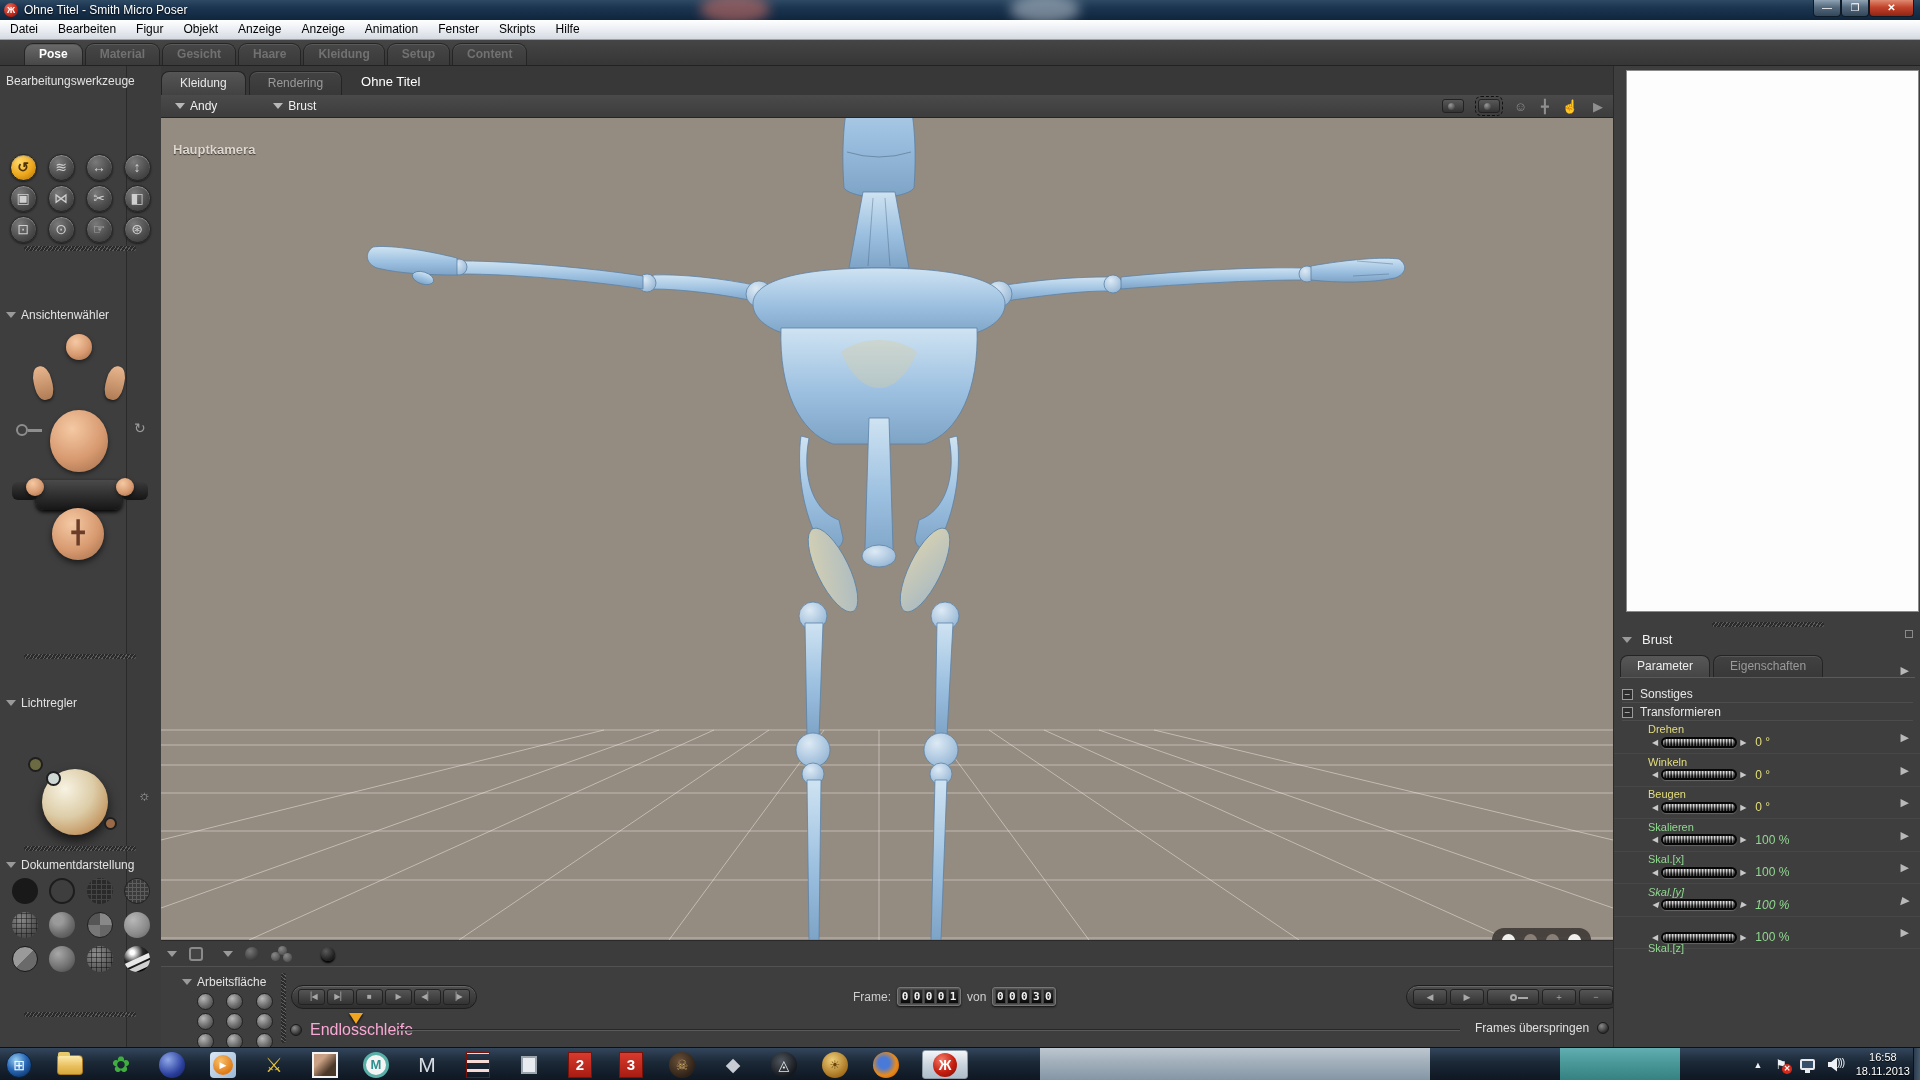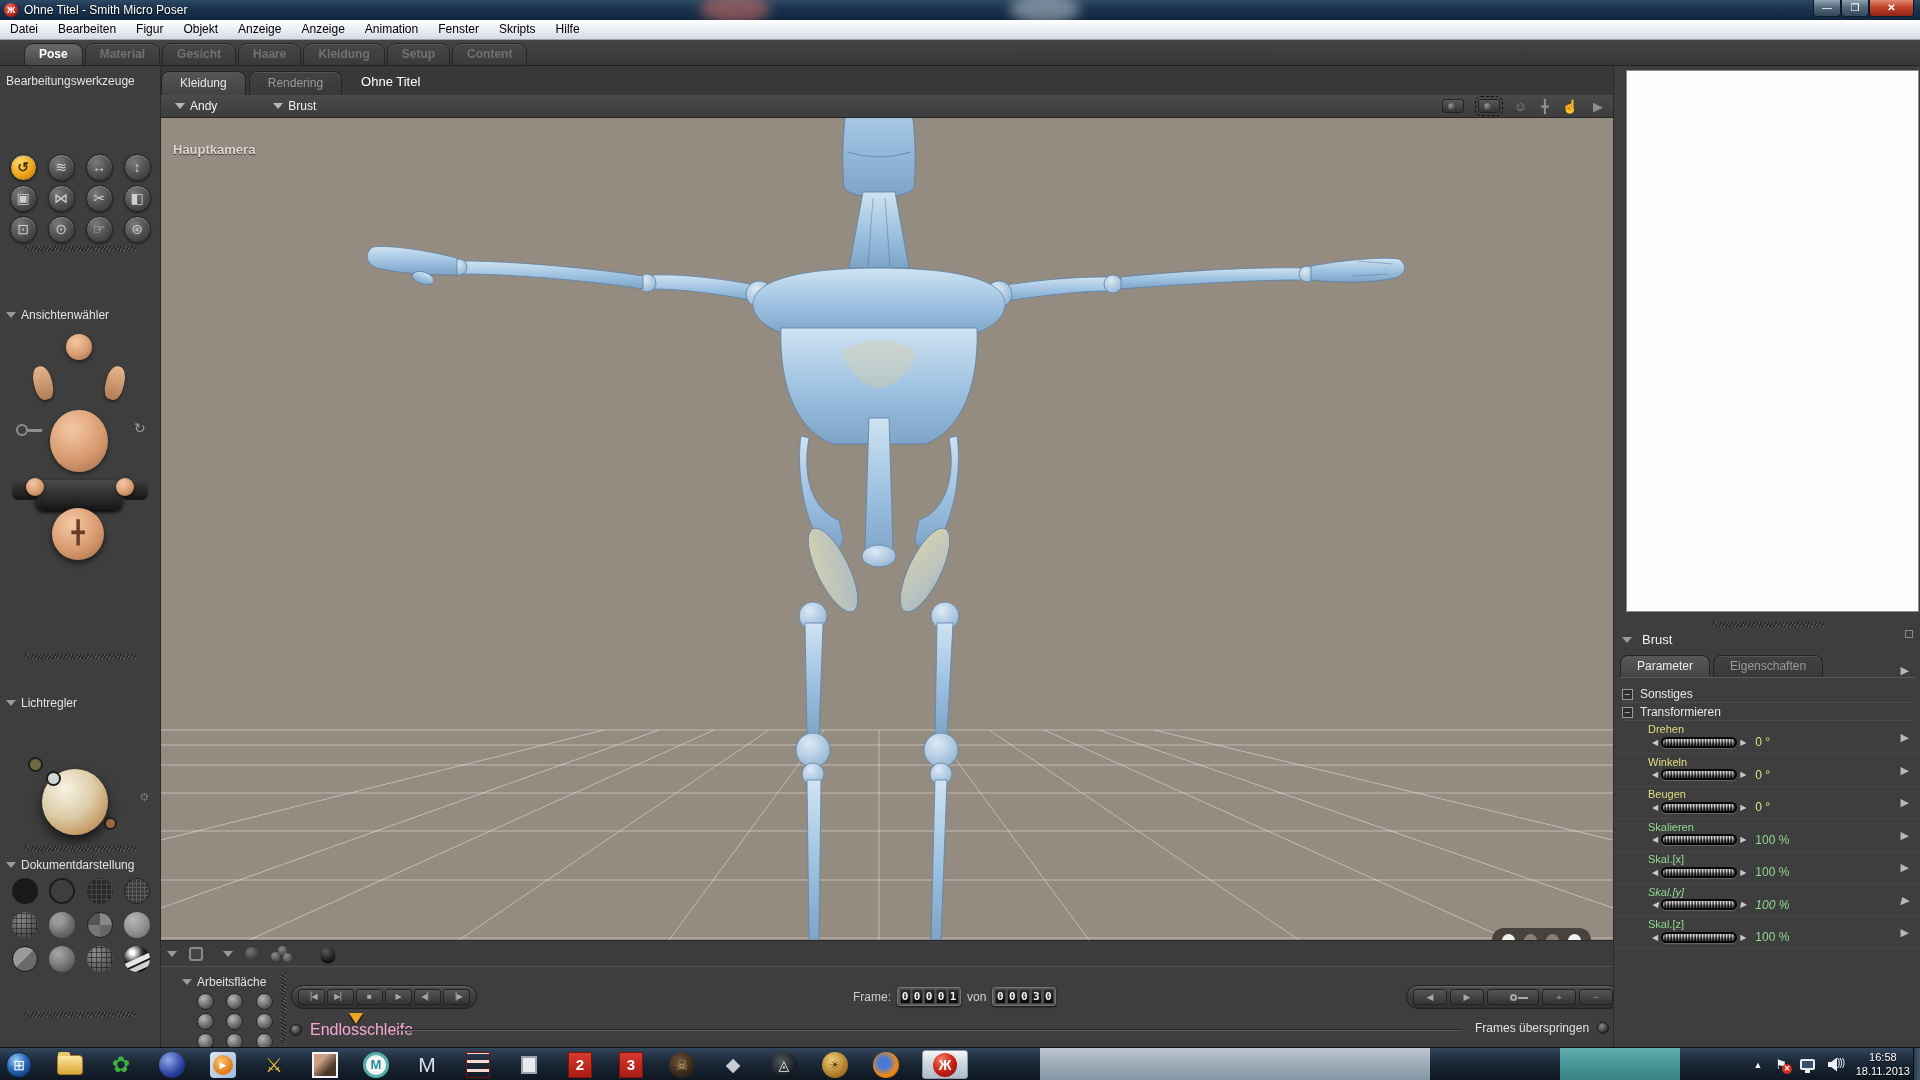--- a/index.html
+++ b/index.html
@@ -23,21 +23,21 @@
     background:linear-gradient(180deg,#ffffff,#e9edf2 55%,#d5dae1); border-bottom:1px solid #9aa2ab; display:flex; align-items:center; }
   .menu-item { color:#000; font-size:12px; padding:0 10px; height:100%; line-height:19px; }
 
   
   #roomtabs { position:absolute; left:0; top:40px; width:1920px; height:26px; background:linear-gradient(180deg,#454545,#363636); border-bottom:1px solid #222; display:flex; align-items:flex-end; padding-left:24px; }
   .room-tab { height:22px; line-height:21px; padding:0 14px; margin-right:2px; font-size:12px; font-weight:bold; color:#717171;
     background:linear-gradient(180deg,#464646,#3a3a3a); border:1px solid #252525; border-bottom:none; border-radius:9px 9px 0 0; box-shadow:inset 0 1px 0 #5a5a5a; }
   .room-tab.active { color:#fff; background:linear-gradient(180deg,#6a6a6a,#474747); }
 
   
-  #leftpanel { position:absolute; left:0; top:66px; width:161px; height:981px; background:#3e3e3e; border-right:1px solid #2a2a2a; }
+  #leftpanel { position:absolute; left:0; top:66px; width:127px; height:981px; background:#3e3e3e; border-right:1px solid #2a2a2a; }
   .sec-title { font-size:12px; color:#e2e2e2; display:flex; align-items:center; gap:5px; padding-left:6px; }
   .tri { width:0; height:0; border-left:5px solid transparent; border-right:5px solid transparent; border-top:6px solid #9a9a9a; display:inline-block; }
   .hatch-h { width:112px; height:5px; margin:0 auto; border-radius:2px;
     background:repeating-linear-gradient(125deg,#5d5d5d 0 1px,#2b2b2b 1px 3px); }
   #tools-grid { position:absolute; left:4px; top:88px; width:152px; display:grid; grid-template-columns:repeat(4,1fr); row-gap:4px; justify-items:center; }
   .tool-btn { width:27px; height:27px; border-radius:50%; border:1px solid #242424;
     background:radial-gradient(circle at 35% 28%,#7a7a7a,#4e4e4e 55%,#323232); box-shadow:0 1px 2px #1c1c1c, inset 0 1px 1px #909090;
     color:#cfcfcf; font-size:14px; line-height:25px; text-align:center; }
   .tool-btn.active { background:radial-gradient(circle at 35% 28%,#ffd96a,#eda61c 55%,#a86f06); color:#4d3300; font-weight:bold; }
   
@@ -561,21 +561,21 @@
           <div class="dial-label" style="color: rgb(144, 216, 144);">Skal.[y]</div>
           <div class="dial-line">
             <span class="dial-arrow">◀</span>
             <div class="dial-pill"></div>
             <span class="dial-arrow">▶</span>
             <span class="dial-value" style="color: rgb(144, 216, 144);">100 %</span>
           </div>
           <span class="row-arrow">▶</span>
         </div>
         <div class="dial-row" style="top: 299px;">
-          <div class="dial-label" style="color: rgb(144, 216, 144);">Skal.[z]</div>
+          <div class="dial-label" style="color: rgb(144, 216, 144); margin-top: 24px;">Skal.[z]</div>
           <div class="dial-line">
             <span class="dial-arrow">◀</span>
             <div class="dial-pill"></div>
             <span class="dial-arrow">▶</span>
             <span class="dial-value" style="color: rgb(144, 216, 144);">100 %</span>
           </div>
           <span class="row-arrow">▶</span>
         </div>
       </div>
   </div>

